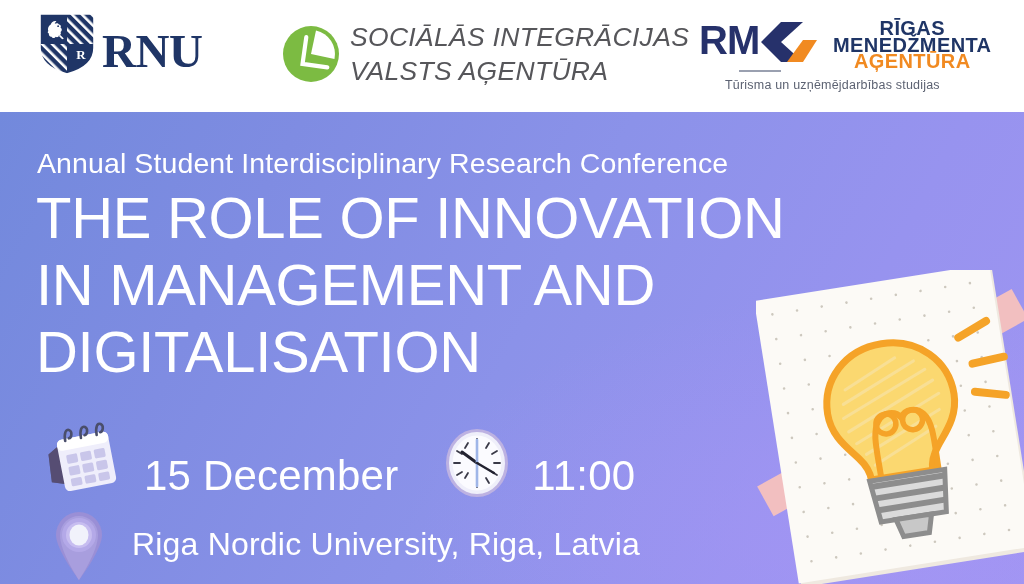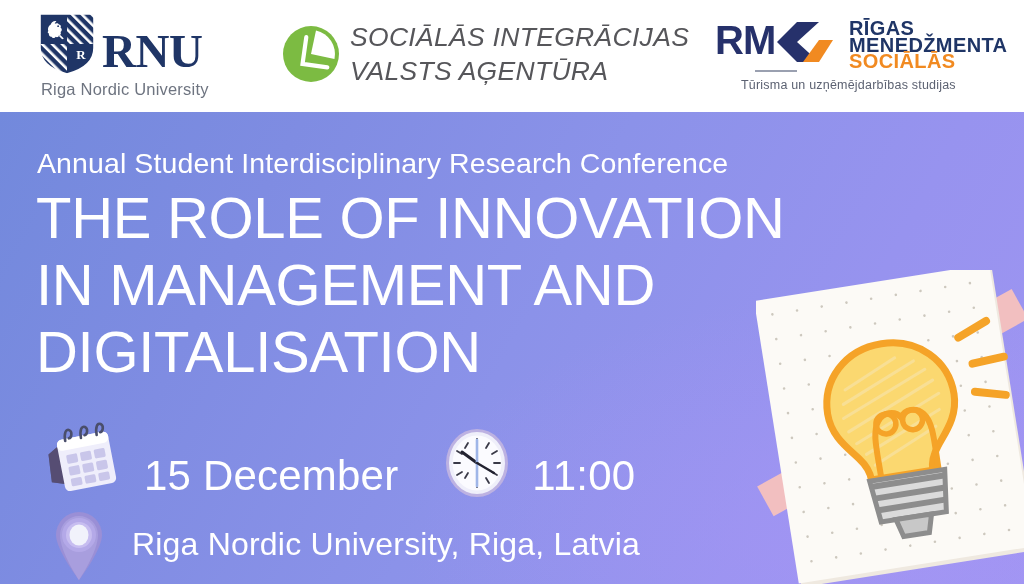--- a/index.html
+++ b/index.html
@@ -86,24 +86,25 @@
     line-height: 34px;
     color: #56565a;
     letter-spacing: 0.3px;
     white-space: nowrap;
     font-style: italic;
   }
 
   
   .rmk-logo {
     position: absolute;
-    left: 715px;
+    left: 699px;
     top: 18px;
     width: 262px;
     height: 84px;
+    text-align: center;
   }
   .rmk-mark {
     position: absolute;
     left: 0; top: 0;
     width: 130px; height: 46px;
   }
   .rmk-lines {
     position: absolute;
     left: 134px;
     top: 2px;
@@ -254,21 +255,20 @@
                      C17,23 15,24 13,23 C12,25 9,25 8,23 C6,23 4,21 5,19 C3,19 3,17 4,16 Z"></path>
             <circle cx="16" cy="10" r="1.1" fill="#1f3566"></circle>
             <path d="M18,20 L23,25 L21,26 L17,22 Z"></path>
           </g>
 
           <text x="43" y="47" font-family="Liberation Serif, serif" font-size="13" font-weight="bold" fill="#ffffff" text-anchor="middle">R</text>
         </g>
         <path d="M2,2 H56 V36 C56,50 44,58 29,62 C14,58 2,50 2,36 Z" fill="none" stroke="#ffffff" stroke-width="1.6"></path>
       </svg>
       <div class="rnu-word">RNU</div>
-      <div class="rnu-sub">Riga Nordic University</div>
     </div>
 
     <div class="siva-logo">
       <svg class="siva-mark" viewBox="0 0 58 58">
         <circle cx="29" cy="29" r="28" fill="#7cbb42"></circle>
         <path d="M29,5 A24,24 0 0,1 53,29 L29,29 Z" fill="#ffffff" transform="rotate(12 29 29)"></path>
         <path d="M22,13 L22,40 L47,40" fill="none" stroke="#ffffff" stroke-width="4.2" stroke-linecap="round" transform="rotate(8 29 29)"></path>
         <circle cx="29" cy="29" r="28" fill="none" stroke="#ffffff" stroke-width="0"></circle>
       </svg>
       <div class="siva-text">
@@ -279,21 +279,21 @@
 
     <div class="rmk-logo">
       <svg class="rmk-mark" viewBox="0 0 130 46">
         <text x="0" y="36" font-family="Liberation Sans, sans-serif" font-size="40" font-weight="bold" fill="#26316b" letter-spacing="-1">RM</text>
         <path d="M82,4 L104,4 L82,24 L104,44 L82,44 L62,24 Z" fill="#26316b"></path>
         <path d="M88,44 L104,22 L118,22 L104,44 Z" fill="#f18a21"></path>
       </svg>
       <div class="rmk-lines">
         <div>RĪGAS</div>
         <div>MENEDŽMENTA</div>
-        <div class="orange">SOCIĀLĀS</div>
+        <div class="orange">AĢENTŪRA</div>
       </div>
       <div class="rmk-rule"></div>
       <div class="rmk-tag">Tūrisma un uzņēmējdarbības studijas</div>
     </div>
 
   </div>
 
   <div id="panel">
 
     <div class="eyebrow">Annual Student Interdisciplinary Research Conference</div>

